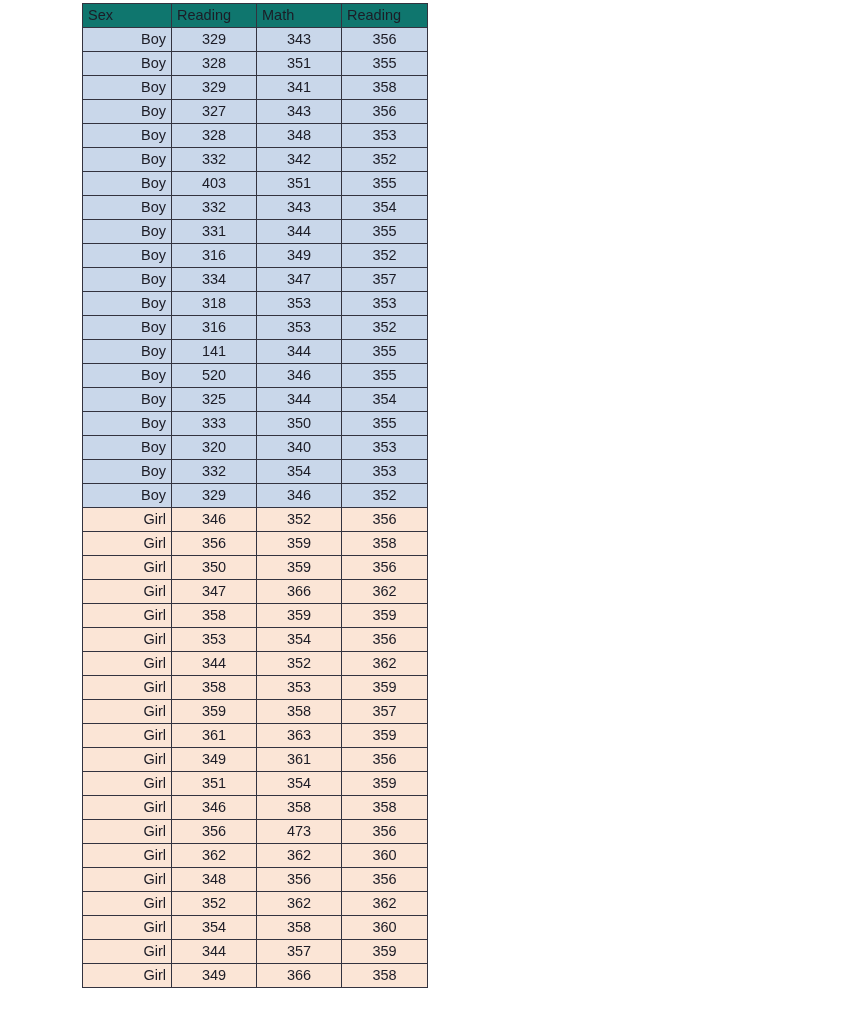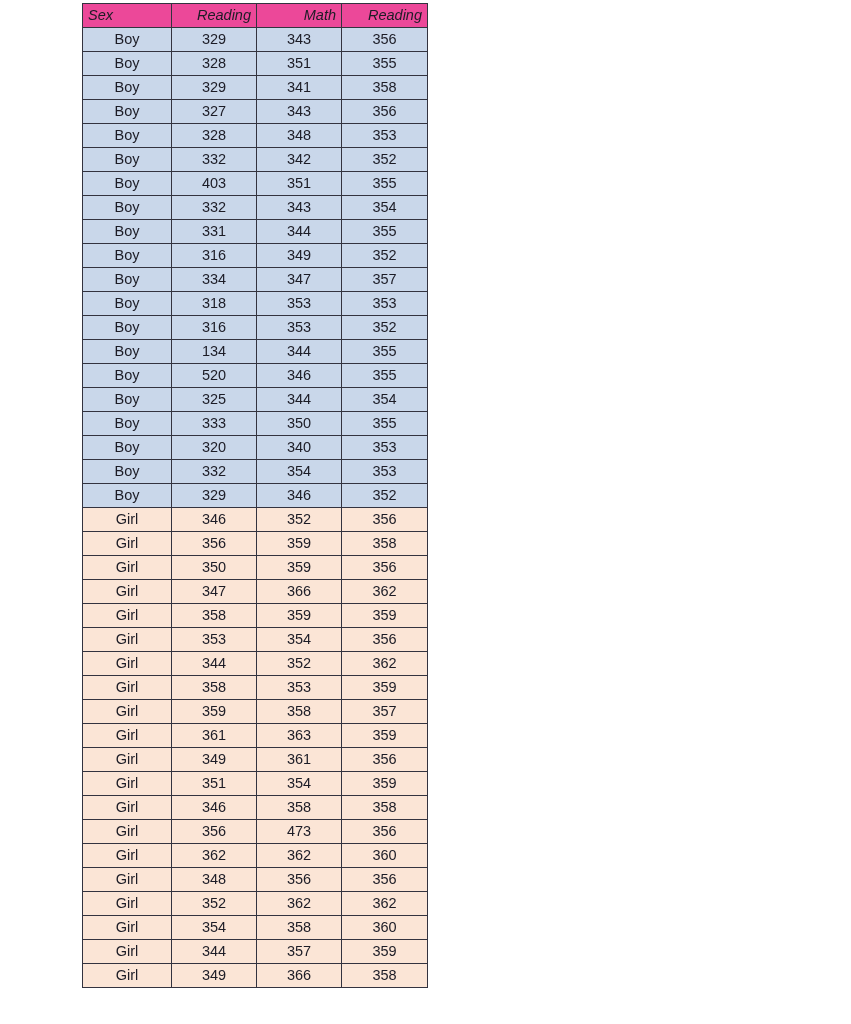--- a/index.html
+++ b/index.html
@@ -38,28 +38,27 @@
     line-height: 23px;
     padding: 0 5px;
     font-size: 14.5px;
     color: #1c1c26;
     font-weight: 400;
     white-space: nowrap;
     overflow: hidden;
     box-sizing: border-box;
   }
   table.data-table th {
-    background: #ec4899;
+    background: #0f766e;
     font-weight: 400;
-    font-style: italic;
   }
   th.h-sex { text-align: left; }
-  th.h-num { text-align: right; }
-
-  td.c-sex { text-align: center; }
+  th.h-num { text-align: left; }
+
+  td.c-sex { text-align: right; }
   td.c-num { text-align: center; }
 
   tr.row-boy  td { background: #c9d7ea; }
   tr.row-girl td { background: #fbe5d6; }
 </style>
 </head>
 <body>
 
 <div id="table-wrap">
   <table class="data-table">
@@ -151,21 +150,21 @@
           <td class="c-num">353</td>
         </tr>
         <tr class="row-boy">
           <td class="c-sex">Boy</td>
           <td class="c-num">316</td>
           <td class="c-num">353</td>
           <td class="c-num">352</td>
         </tr>
         <tr class="row-boy">
           <td class="c-sex">Boy</td>
-          <td class="c-num">134</td>
+          <td class="c-num">141</td>
           <td class="c-num">344</td>
           <td class="c-num">355</td>
         </tr>
         <tr class="row-boy">
           <td class="c-sex">Boy</td>
           <td class="c-num">520</td>
           <td class="c-num">346</td>
           <td class="c-num">355</td>
         </tr>
         <tr class="row-boy">

